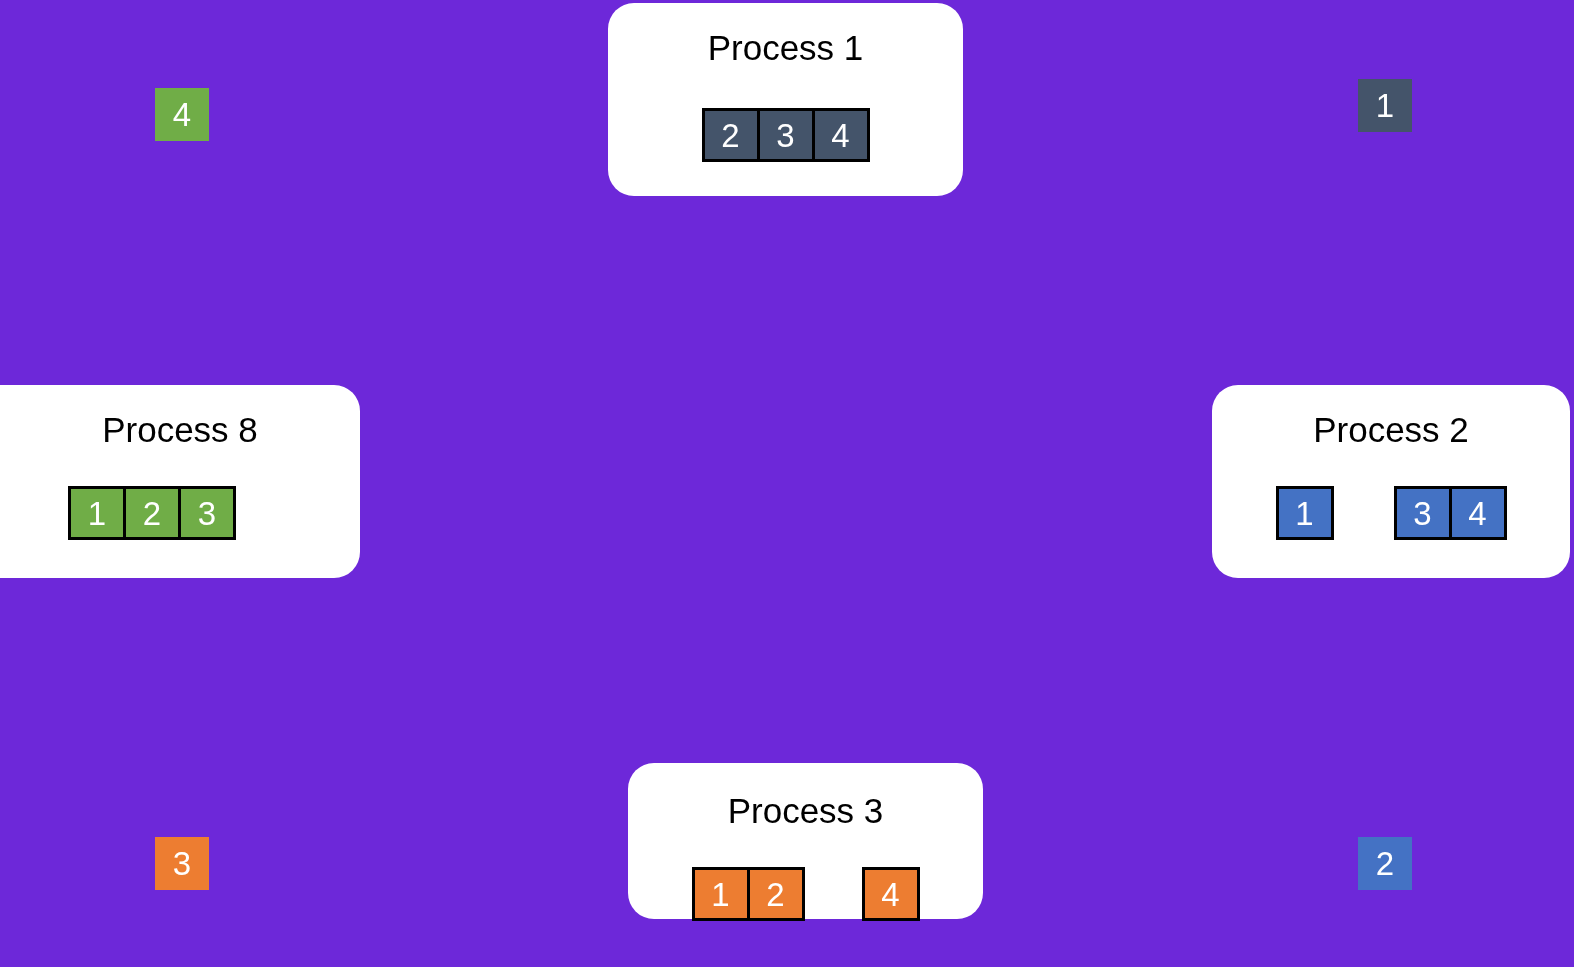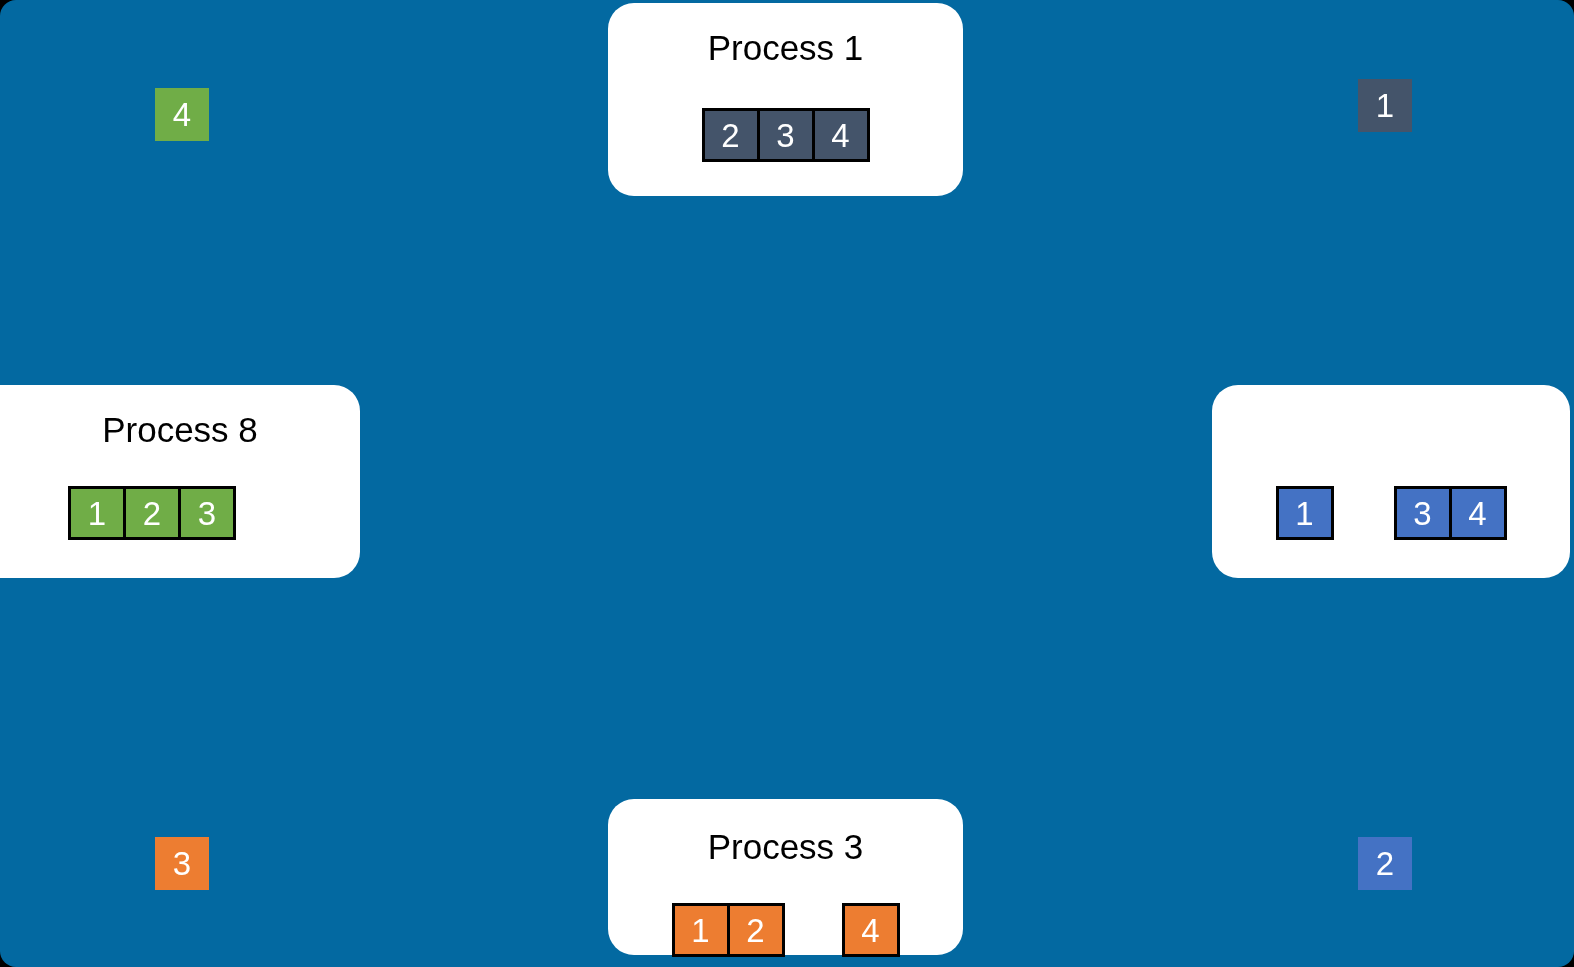--- a/index.html
+++ b/index.html
@@ -4,24 +4,23 @@
 <style>
   html, body {
     margin: 0;
     padding: 0;
     background: #000000;
   }
   #stage {
     position: relative;
     width: 1574px;
     height: 967px;
-    background: #0369a1;
+    background: #6d28d9;
     overflow: hidden;
     font-family: "Liberation Sans", sans-serif;
-    border-radius: 16px;
   }
 
   
   .card {
     position: absolute;
     background: #ffffff;
     border-radius: 26px;
     box-sizing: border-box;
   }
   .card-title {
@@ -82,33 +81,34 @@
     <div class="card-slots" style="left:0; right:0; top:105px; justify-content:center;">
       <div class="group">
         <div class="box" style="background:#44546A;">2</div>
         <div class="box" style="background:#44546A;">3</div>
         <div class="box" style="background:#44546A;">4</div>
       </div>
     </div>
   </div>
 
   <div class="card" style="left:1212px; top:385px; width:358px; height:193px;">
+    <div class="card-title" style="top:25px;">Process 2</div>
     <div class="card-slots" style="left:0; right:0; top:101px; justify-content:center;">
       <div class="group">
         <div class="box" style="background:#4472C4;">1</div>
       </div>
       <div class="gap-md"></div>
       <div class="group">
         <div class="box" style="background:#4472C4;">3</div>
         <div class="box" style="background:#4472C4;">4</div>
       </div>
     </div>
   </div>
 
-  <div class="card" style="left:608px; top:763px; width:355px; height:156px;margin-top:36px;">
+  <div class="card" style="left:628px; top:763px; width:355px; height:156px;">
     <div class="card-title" style="top:28px;">Process 3</div>
     <div class="card-slots" style="left:0; right:0; top:104px; justify-content:center;">
       <div class="group">
         <div class="box" style="background:#ED7D31;">1</div>
         <div class="box" style="background:#ED7D31;">2</div>
       </div>
       <div class="gap-sm"></div>
       <div class="group">
         <div class="box" style="background:#ED7D31;">4</div>
       </div>

